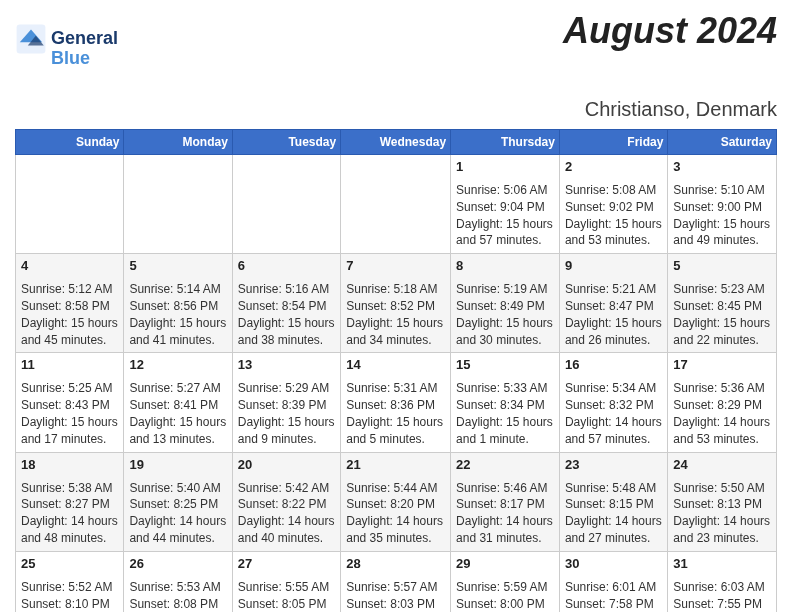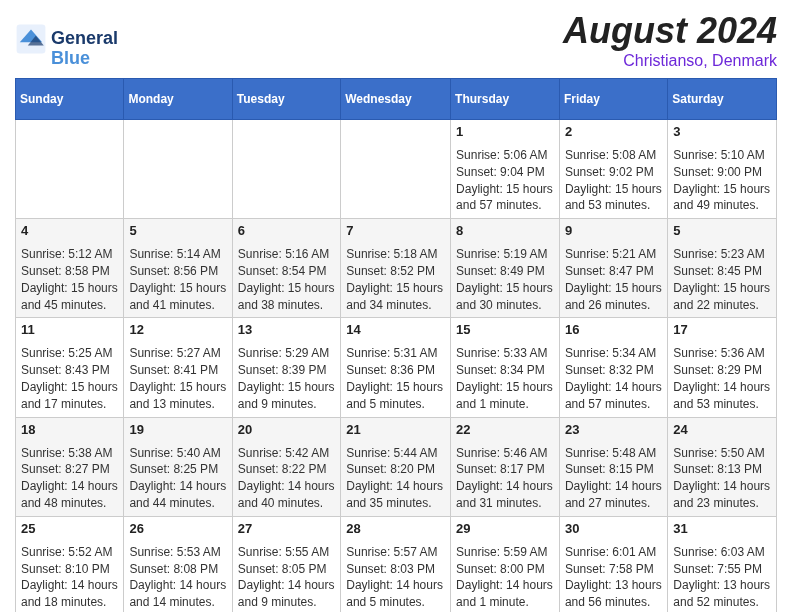--- a/index.html
+++ b/index.html
@@ -38,33 +38,34 @@
     .title-section {
       text-align: right;
     }
     .month-year {
       font-size: 36px;
       font-weight: bold;
       color: #222;
       font-style: italic;
     }
     .location {
-      font-size: 16px;
-      color: #6d28d9;
+      font-size: 20px;
+      color: #404040;
+      margin-top: 46px;
     }
     table {
       width: 100%;
       border-collapse: collapse;
       font-size: 11px;
     }
     thead tr th {
       background-color: #3b6fc9;
       color: #fff;
-      text-align: left;
-      padding: 13px 4px;
+      text-align: right;
+      padding: 5px 4px;
       font-size: 12px;
       font-weight: bold;
       border: 1px solid #2a5ab0;
     }
     tbody tr td {
       border: 1px solid #ccc;
       vertical-align: top;
       padding: 4px 5px;
       width: 113px;
       min-height: 80px;

